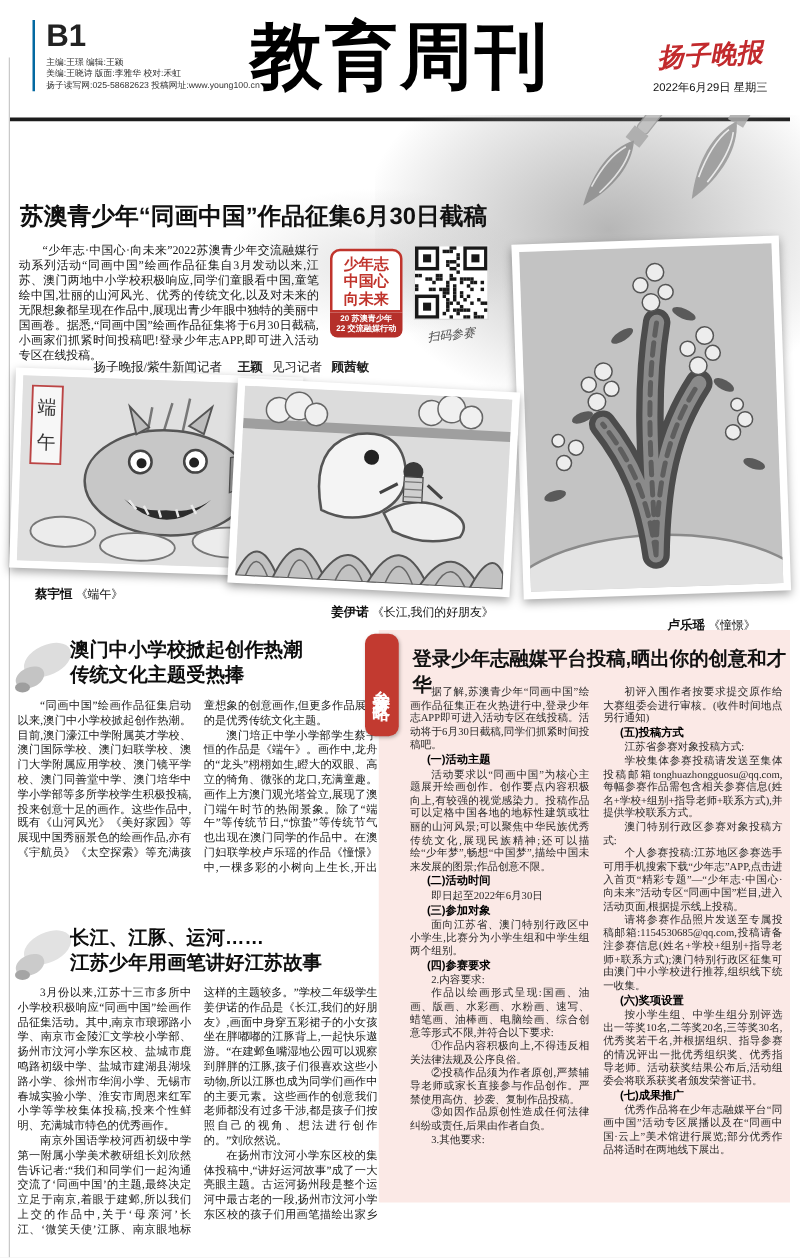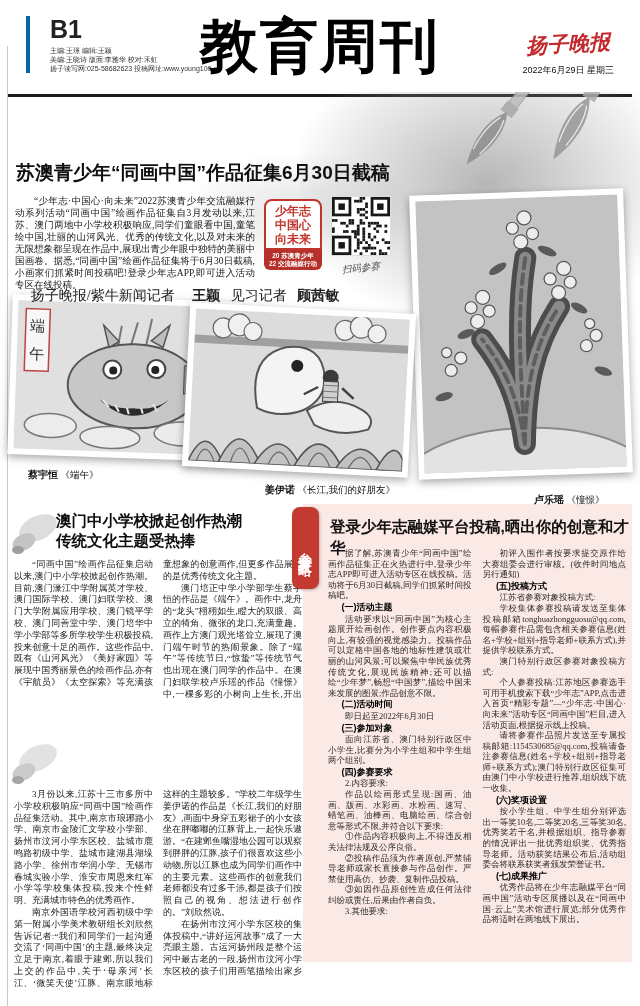--- a/index.html
+++ b/index.html
@@ -1,42 +1,42 @@
 <!DOCTYPE html>
 <html><head>
 <meta charset="utf-8">
 <style>
   html,body{margin:0;padding:0;background:#f2f2f2;}
   .page{position:relative;width:640px;height:1006px;background:#fff;overflow:hidden;
         font-family:"Liberation Serif","DejaVu Serif",serif;color:#111;}
   .page-edge{position:absolute;left:7px;top:46px;bottom:0;width:1px;background:#c9c9c9;}
 
   
-  .edition-block{position:absolute;left:26px;top:16px;border-left:4px solid #0369a1;padding-left:20px;}
+  .edition-block{position:absolute;left:26px;top:16px;border-left:2px solid #0369a1;padding-left:9px;}
   .edition-code{font-size:25px;line-height:26px;font-weight:bold;color:#222;
                 font-family:"Liberation Sans","DejaVu Sans",sans-serif;}
   .staff{margin-top:4px;font-size:7px;line-height:9px;color:#333;
          font-family:"Liberation Sans","DejaVu Sans",sans-serif;}
   .masthead{position:absolute;left:150px;width:340px;top:6px;text-align:center;
             font-size:58px;line-height:80px;font-weight:900;letter-spacing:2px;color:#000;
             font-family:"Liberation Sans","DejaVu Sans",sans-serif;}
   .paper-logo{position:absolute;right:30px;top:30px;font-size:21px;font-weight:bold;font-style:italic;
               color:#c22a2d;transform:rotate(-3deg);}
   .date-line{position:absolute;right:26px;top:64px;font-size:9px;color:#111;
              font-family:"Liberation Sans","DejaVu Sans",sans-serif;}
   .header-rule{position:absolute;left:8px;right:8px;top:94px;height:3px;background:#1c1c1c;}
 
   
   .headline{position:absolute;left:13px;top:99px;width:560px;font-size:43px;line-height:52px;
             font-weight:900;letter-spacing:-1px;color:#0c0c0c;z-index:3;}
   .subheadline{position:absolute;left:16px;top:160px;font-size:19px;font-weight:bold;color:#101010;z-index:3;
                font-family:"Liberation Sans","DejaVu Sans",sans-serif;}
   .intro{position:absolute;left:15px;top:195px;width:240px;font-size:9.5px;line-height:12px;
          text-align:justify;text-indent:2em;color:#151515;z-index:3;margin:0;}
-  .byline{position:absolute;left:15px;top:287px;width:340px;text-align:center;font-size:14px;color:#222;z-index:4;}
+  .byline{position:absolute;left:15px;top:287px;width:340px;text-align:center;font-size:10px;color:#222;z-index:4;}
   .byline .bold{font-weight:bold;}
 
   .badge{position:absolute;left:264px;top:199px;width:58px;z-index:3;
          font-family:"Liberation Sans","DejaVu Sans",sans-serif;}
   .badge-top{box-sizing:border-box;border:2px solid #c0342c;border-radius:8px 8px 0 0;background:#fff;
              padding:3px 0 2px;text-align:center;color:#c0342c;font-weight:900;font-size:12px;line-height:14px;}
   .badge-bottom{background:#b5302a;border-radius:0 0 6px 6px;color:#fff;font-size:6.5px;line-height:8px;
                 font-weight:bold;text-align:center;padding:2px 1px;}
 
   .qr-block{position:absolute;left:331px;top:196px;width:60px;z-index:3;}
@@ -385,20 +385,24 @@
       <p>澳门培正中学小学部学生蔡宇恒的作品是《端午》。画作中,龙舟的“龙头”栩栩如生,瞪大的双眼、高立的犄角、微张的龙口,充满童趣。画作上方澳门观光塔耸立,展现了澳门端午时节的热闹景象。除了“端午”等传统节日,“惊蛰”等传统节气也出现在澳门同学的作品中。在澳门妇联学校卢乐瑶的作品《憧憬》中,一棵多彩的小树向上生长,开出绚烂的花朵,呈现出一片生机盎然的景象。此外,“京剧脸谱”同样是澳门小朋友热爱的绘画主题之一,红脸的关公、黄脸的典韦,惟妙惟肖。</p>
   </div>
 
   <div class="art-brush" style="left:8px;top:738px;">
     <svg width="52" height="48" viewBox="0 0 52 48">
       <ellipse cx="30" cy="20" rx="20" ry="12" fill="#e2e2e2" transform="rotate(-25 30 20)"></ellipse>
       <ellipse cx="16" cy="34" rx="12" ry="8" fill="#cbcbcb" transform="rotate(-25 16 34)"></ellipse>
       <ellipse cx="10" cy="42" rx="6" ry="4" fill="#a5a5a5"></ellipse>
     </svg>
   </div>
+  <div class="art-head head2">
+    <div>长江、江豚、运河……</div>
+    <div>江苏少年用画笔讲好江苏故事</div>
+  </div>
   <div class="art-body body2">
     <p>3月份以来,江苏十三市多所中小学校积极响应“同画中国”绘画作品征集活动。其中,南京市琅琊路小学、南京市金陵汇文学校小学部、扬州市汶河小学东区校、盐城市鹿鸣路初级中学、盐城市建湖县湖垛路小学、徐州市华润小学、无锡市春城实验小学、淮安市周恩来红军小学等学校集体投稿,投来个性鲜明、充满城市特色的优秀画作。</p>
       <p>南京外国语学校河西初级中学第一附属小学美术教研组长刘欣然告诉记者:“我们和同学们一起沟通交流了‘同画中国’的主题,最终决定立足于南京,着眼于建邺,所以我们上交的作品中,关于‘母亲河’长江、‘微笑天使’江豚、南京眼地标这样的主题较多。”学校二年级学生姜伊诺的作品是《长江,我们的好朋友》,画面中身穿五彩裙子的小女孩坐在胖嘟嘟的江豚背上,一起快乐遨游。“在建邺鱼嘴湿地公园可以观察到胖胖的江豚,孩子们很喜欢这些小动物,所以江豚也成为同学们画作中的主要元素。这些画作的创意我们老师都没有过多干涉,都是孩子们按照自己的视角、想法进行创作的。”刘欣然说。</p>
       <p>在扬州市汶河小学东区校的集体投稿中,“讲好运河故事”成了一大亮眼主题。古运河扬州段是整个运河中最古老的一段,扬州市汶河小学东区校的孩子们用画笔描绘出家乡的运河风光,用画作传播扬州的运河文化。</p>
   </div>
 
   <div class="guide-box"></div>
   <div class="guide-tab">参赛攻略</div>
   <div class="guide-title">登录少年志融媒平台投稿,晒出你的创意和才华</div>
   <div class="guide-body">

